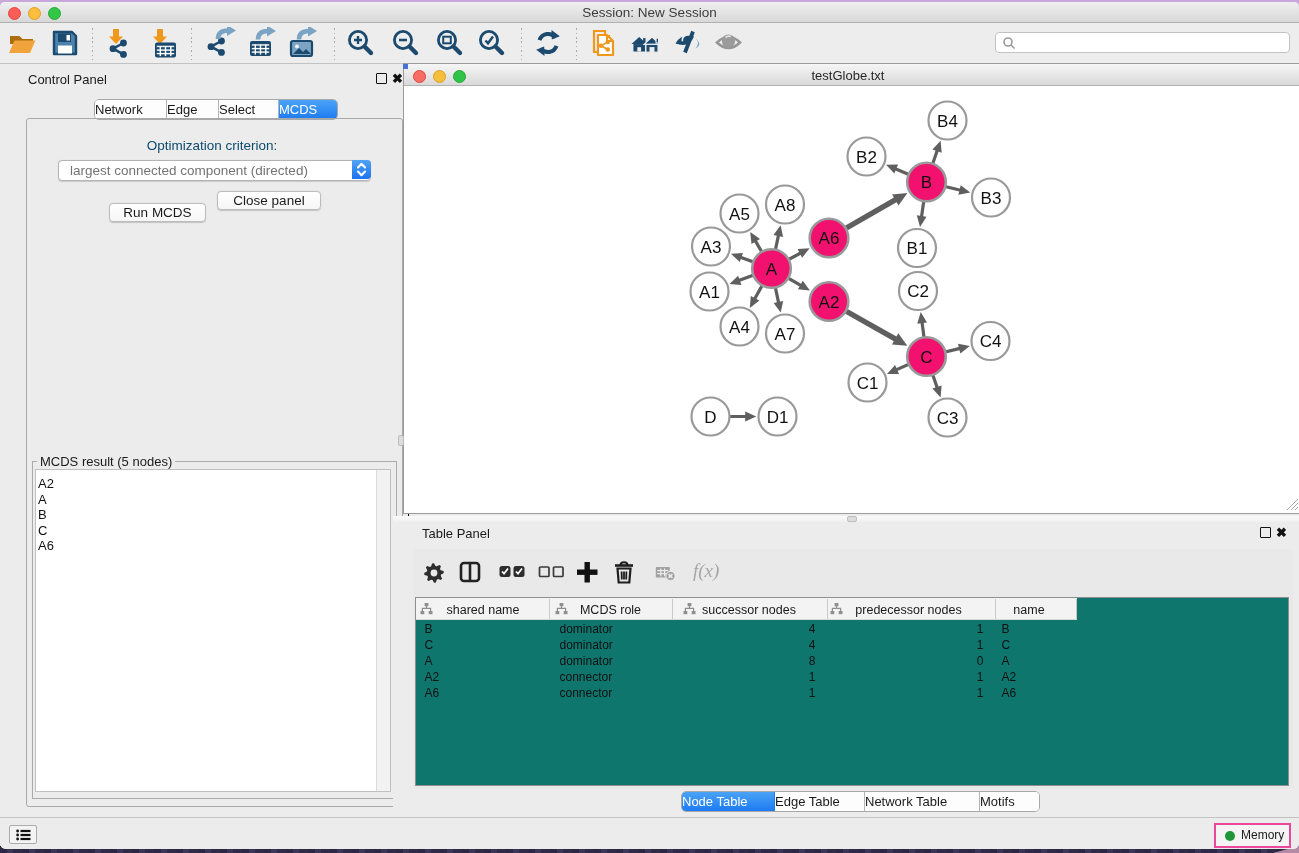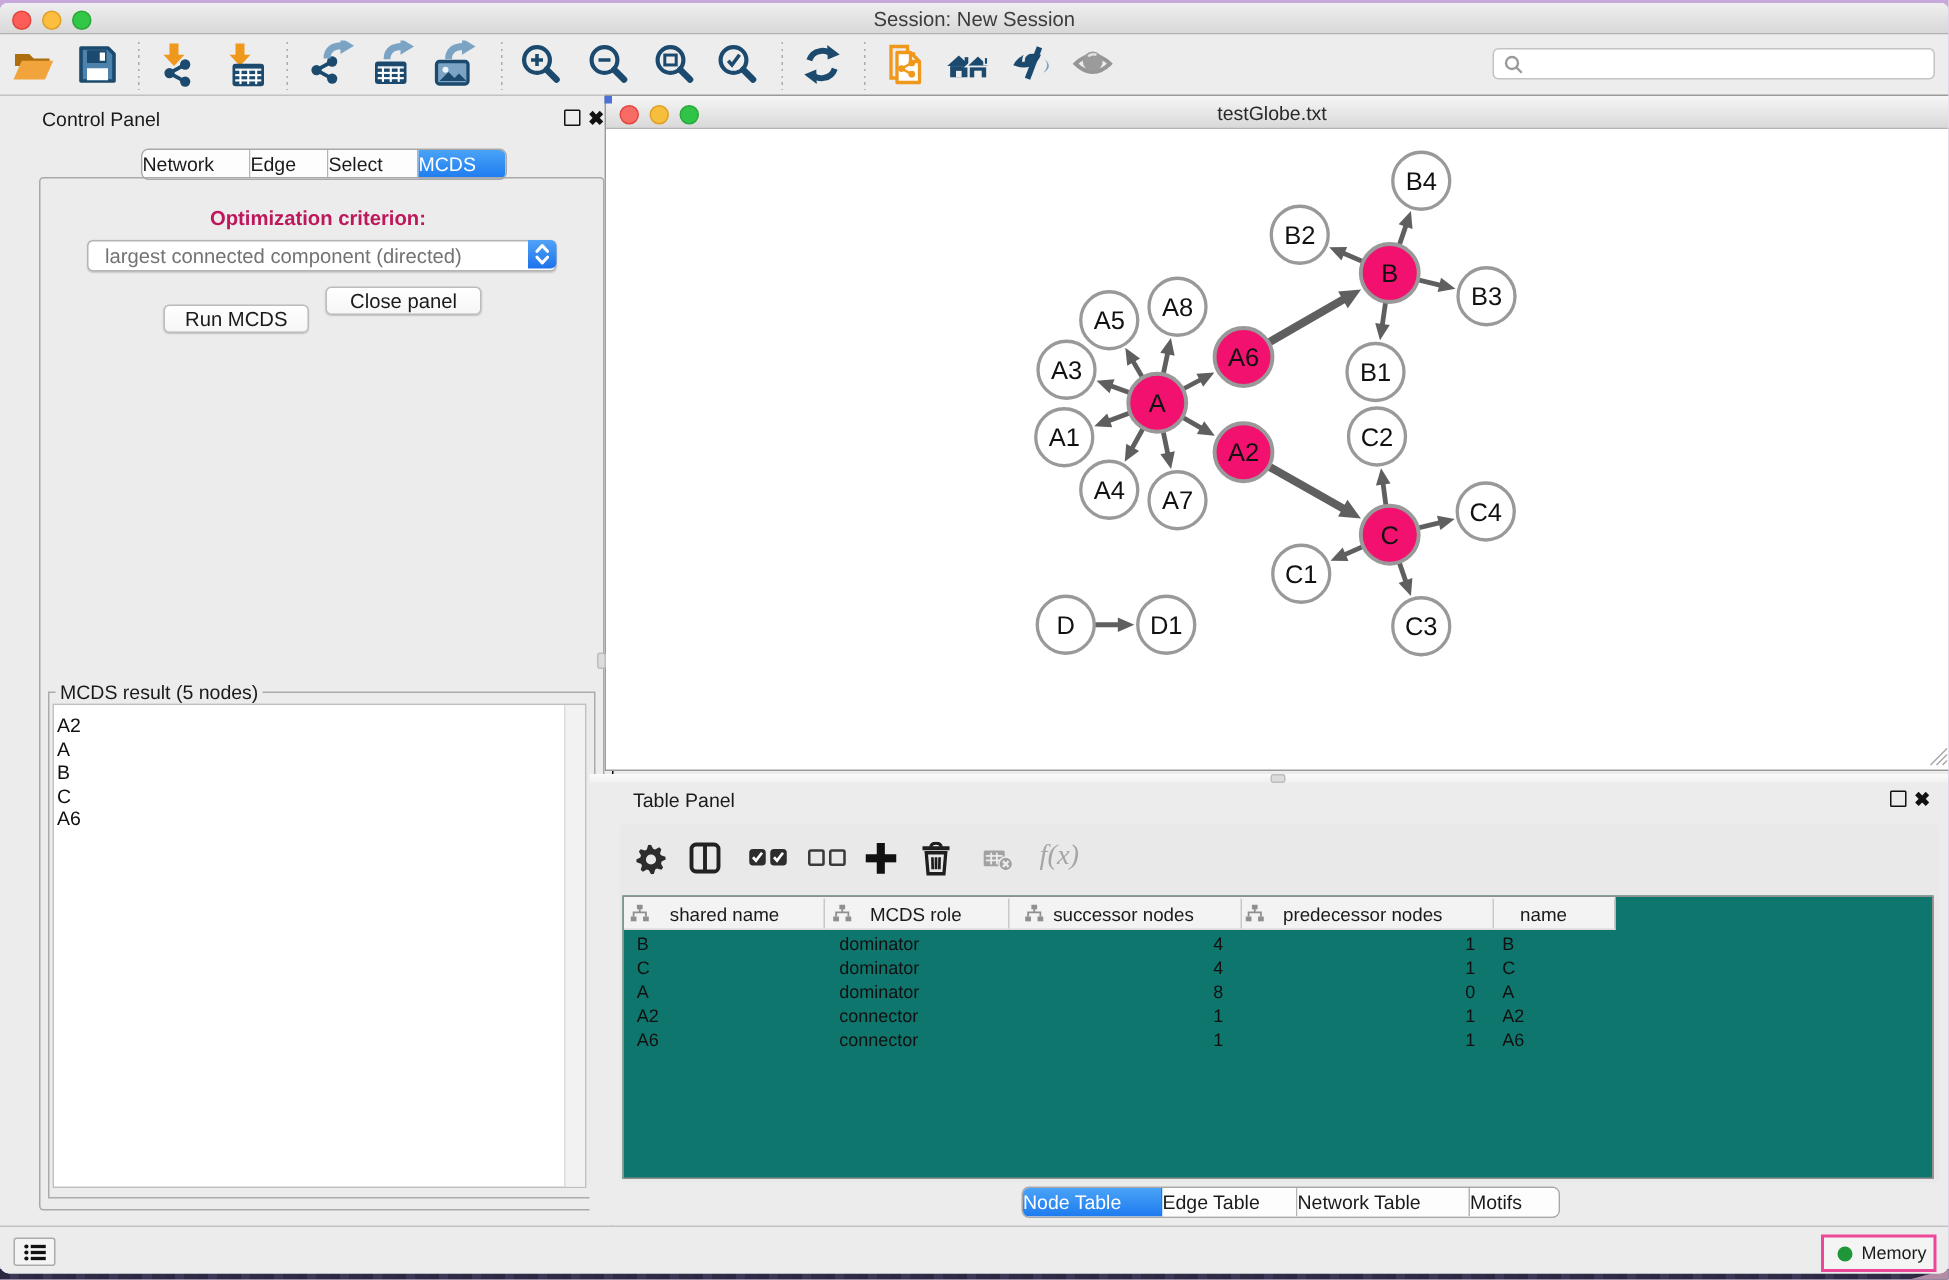--- a/index.html
+++ b/index.html
@@ -21,21 +21,21 @@
 
 #cpanel{position:absolute;left:16px;top:62px;width:392px;height:753px;background:#ececec;border-right:1px solid #000000;}
 .ph-title{position:absolute;font-size:13px;color:#1a1a1a;}
 .ph-sq{position:absolute;width:8.5px;height:8.5px;border:1.6px solid #111;border-radius:1px;background:transparent;}
 .ph-x{position:absolute;font-size:13px;font-weight:bold;color:#111;line-height:10px;}
 .tabgrp{position:absolute;display:flex;height:19px;border:1px solid #a8a8a8;border-radius:5px;background:#fff;overflow:hidden;}
 .tabgrp .seg{height:19px;line-height:19.5px;text-align:left;font-size:13px;color:#1a1a1a;border-right:1px solid #b5b5b5;background:#fdfdfd;}
 .tabgrp .seg:last-child{border-right:none;}
 .tabgrp .sel{background:linear-gradient(#4aa3f7,#1d7bf0);color:#fff;border-right-color:#1d7bf0;}
 #cp-tabpanel{position:absolute;left:10px;top:54px;width:375px;height:687px;border:1px solid #a9a9a9;border-radius:3px;}
-#optlabel{position:absolute;left:0;top:73.5px;width:392px;text-align:center;font-size:13.5px;color:#be185d;font-weight:bold;}
+#optlabel{position:absolute;left:0;top:73.5px;width:392px;text-align:center;font-size:13.5px;color:#0c4a6e;}
 #combo{position:absolute;left:42px;top:96px;width:311px;height:19px;background:#fff;border:1px solid #b4b4b4;border-radius:4px;box-shadow:0 0.5px 1px rgba(0,0,0,.15);}
 #combo .txt{position:absolute;left:11px;top:1.5px;font-size:13.5px;color:#737373;}
 #combo .cap{position:absolute;right:-1px;top:-1px;width:19px;height:19px;background:linear-gradient(#51a3f6,#1c73ec);border-radius:0 4px 4px 0;}
 .btn{position:absolute;height:17px;background:linear-gradient(#ffffff,#f6f6f6);border:1px solid #bcbcbc;border-radius:4px;box-shadow:0 0.5px 1px rgba(0,0,0,.18);font-size:13.5px;color:#1a1a1a;text-align:center;line-height:17.5px;}
 #groupbox{position:absolute;left:16px;top:397px;width:363px;height:336px;border:1px solid #ababab;}
 #grouplabel{position:absolute;left:21px;top:390px;background:#ececec;padding:0 3px;font-size:13px;color:#1a1a1a;}
 #mcdslist{position:absolute;left:19px;top:405px;width:354px;height:321px;background:#fff;border:1px solid #c0c0c0;}
 #mcdslist .sb{position:absolute;right:0;top:0;width:13px;height:100%;background:#f2f2f2;border-left:1px solid #dcdcdc;}
 #mcdslist .it{position:absolute;left:2px;font-size:13px;color:#111;}
 

